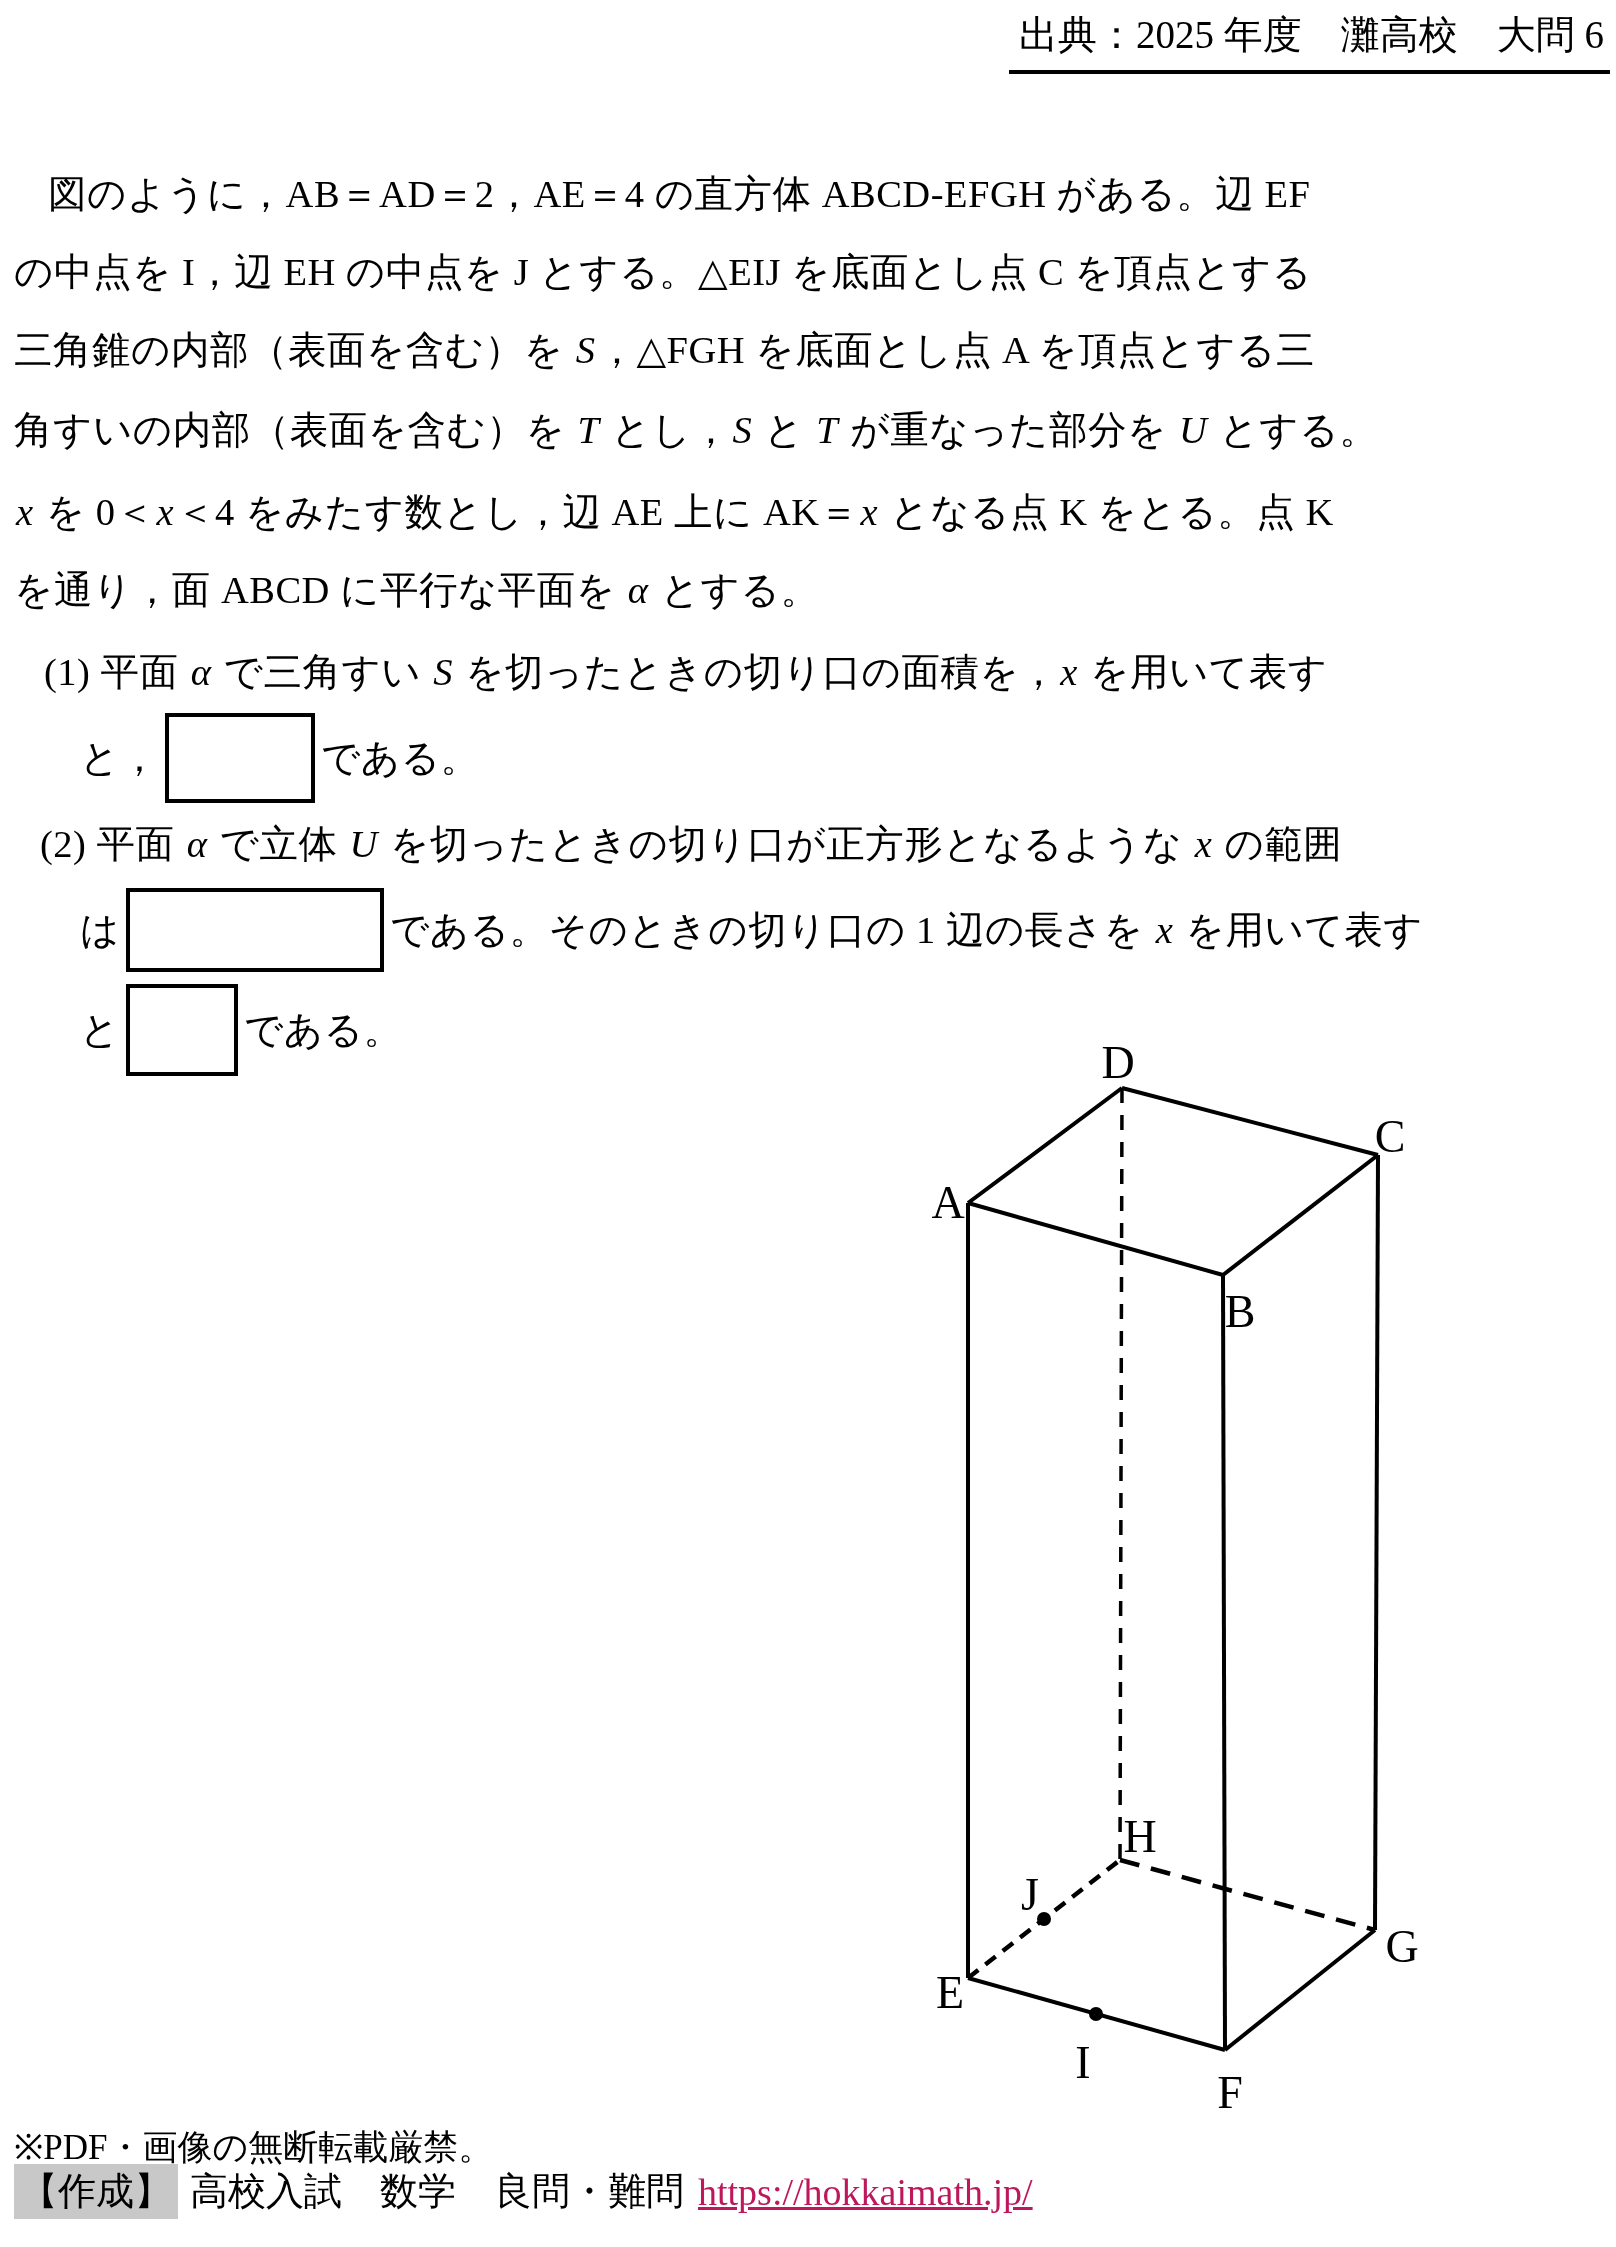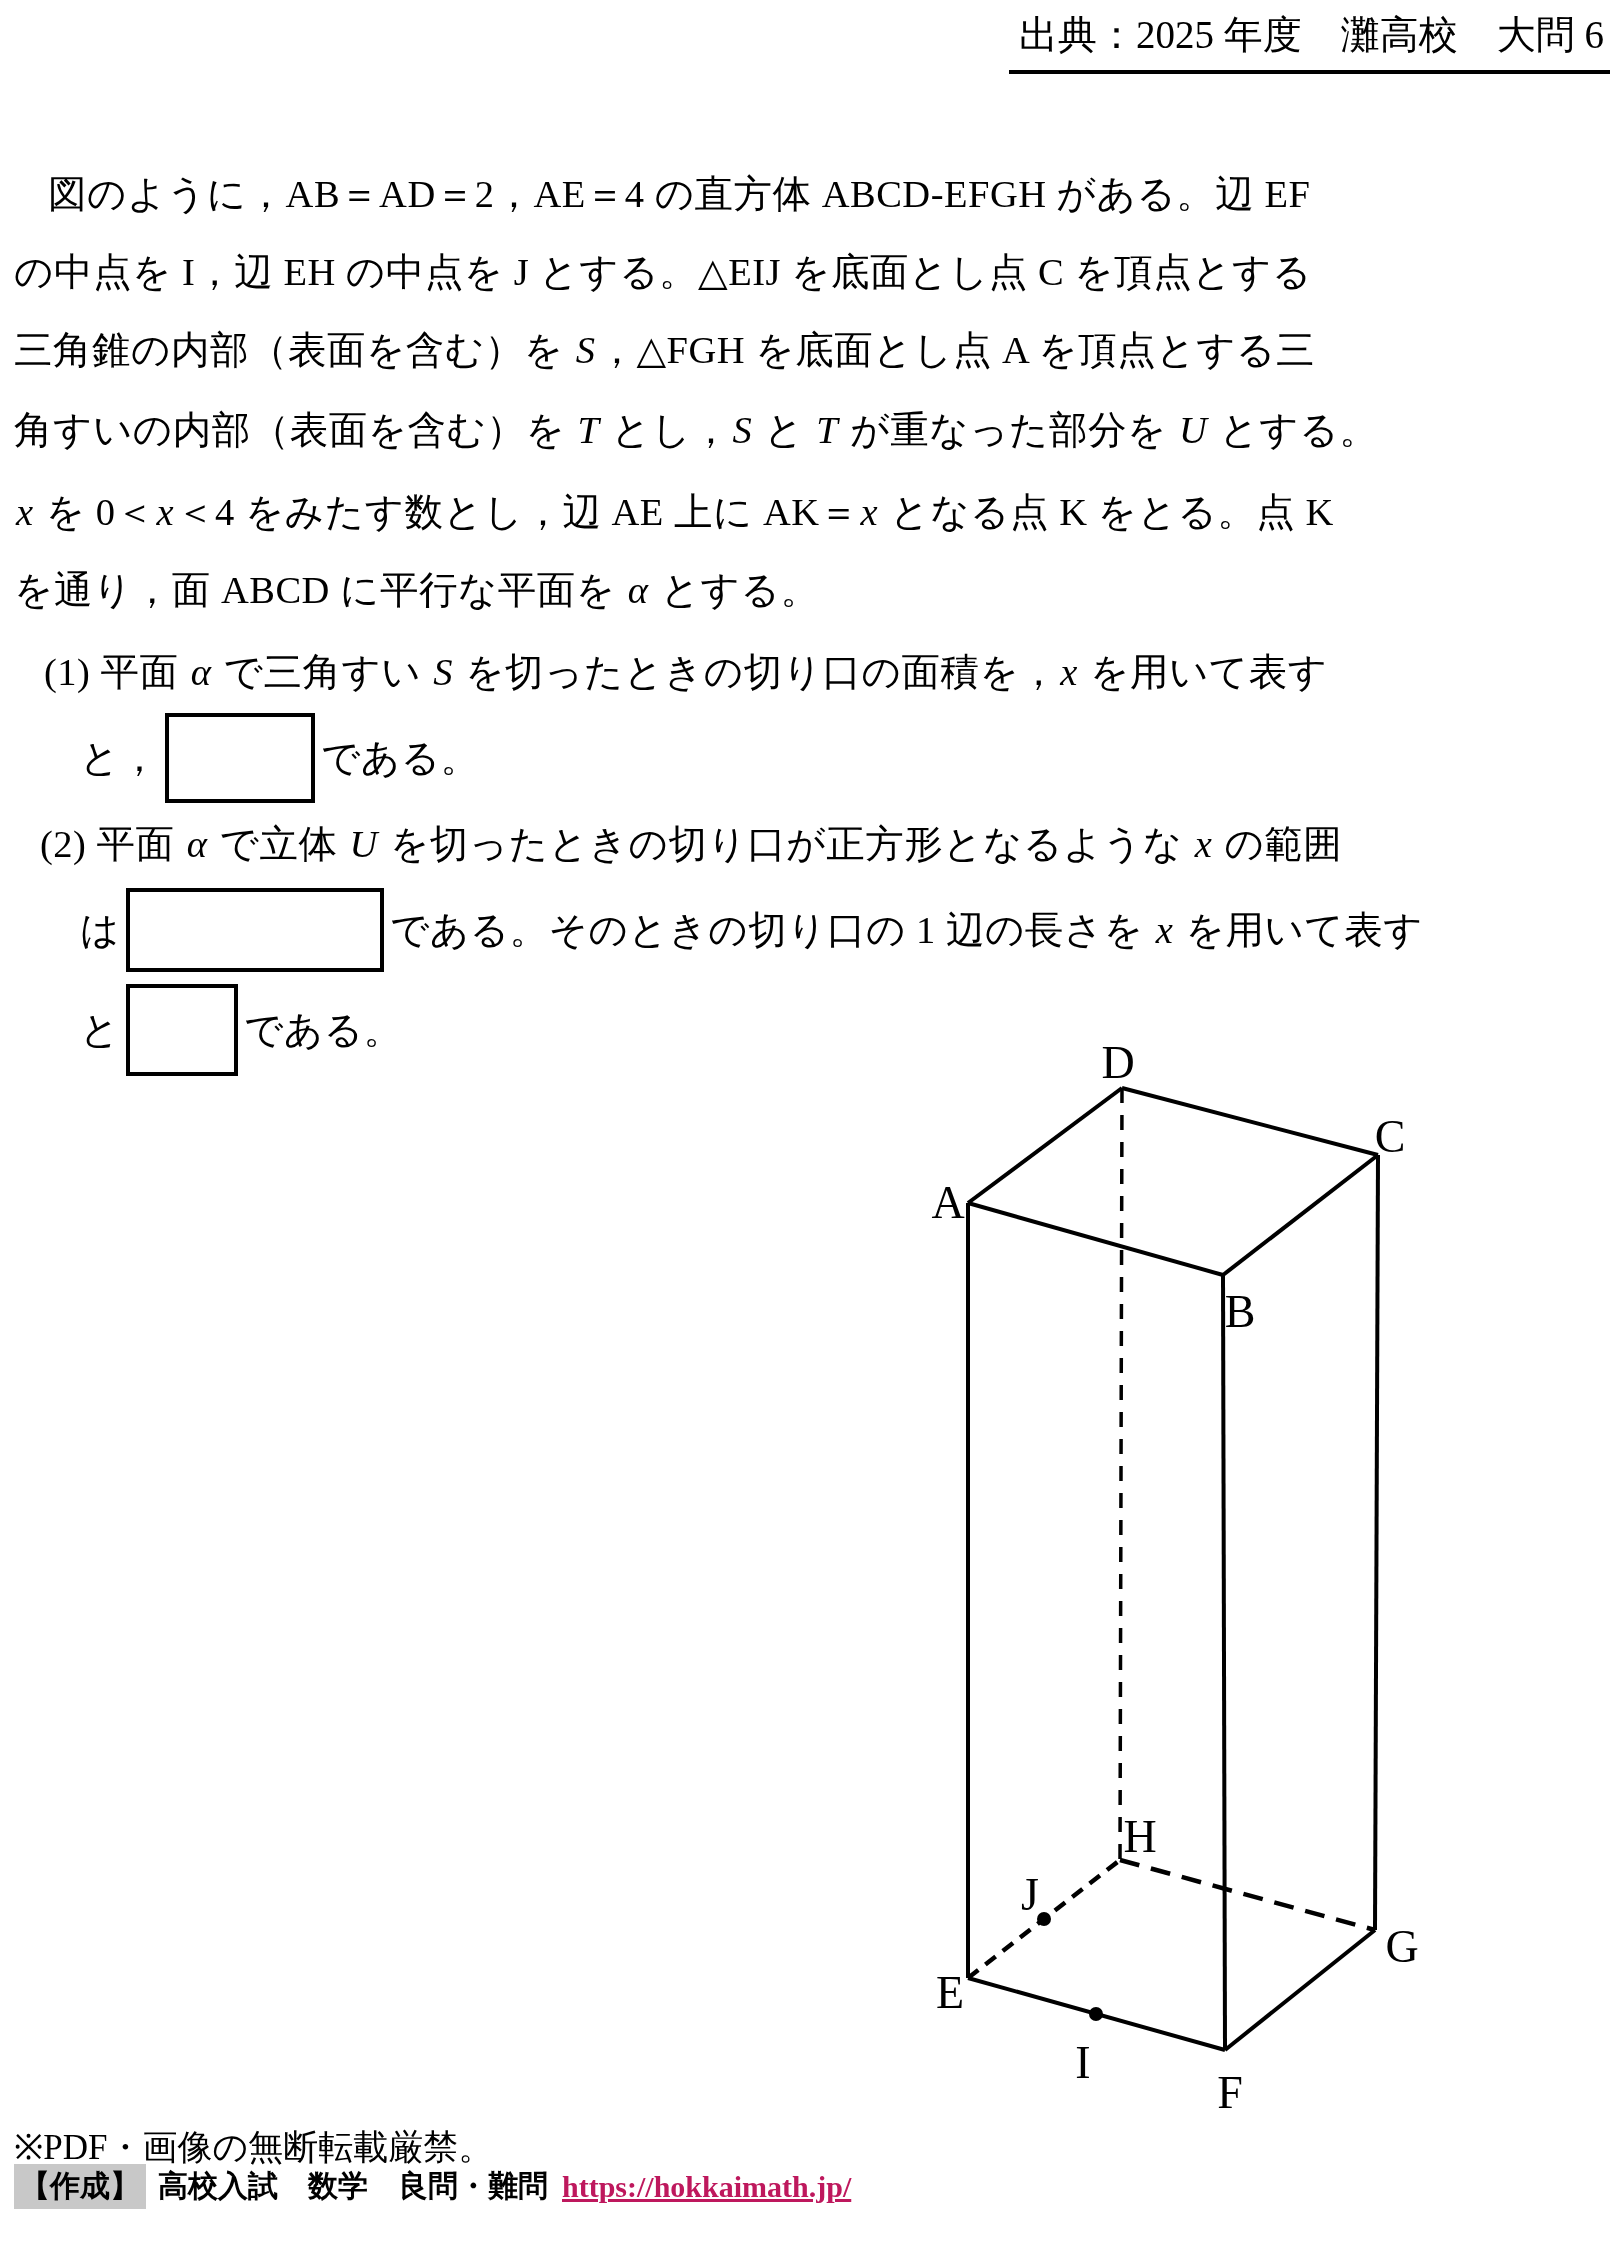--- a/index.html
+++ b/index.html
@@ -38,22 +38,22 @@
   .fig text{
     font-family:"Liberation Serif","DejaVu Serif",serif;
     font-size:46px;fill:#000;text-anchor:middle;
   }
   .foot1{
     position:absolute;left:14px;top:2122px;
     font-size:35px;white-space:nowrap;
   }
   .foot2{
     position:absolute;left:14px;top:2164px;
-    font-size:30px;white-space:nowrap;
-    display:flex;align-items:center;font-weight:bold;
+    font-size:38px;white-space:nowrap;
+    display:flex;align-items:center;
   }
   .credit-tag{
     background:#c8c8c8;
     padding:2px 6px;
     margin-right:12px;
   }
   .credit-link{
     color:#be185d;
     text-decoration:underline;
     margin-left:14px;

